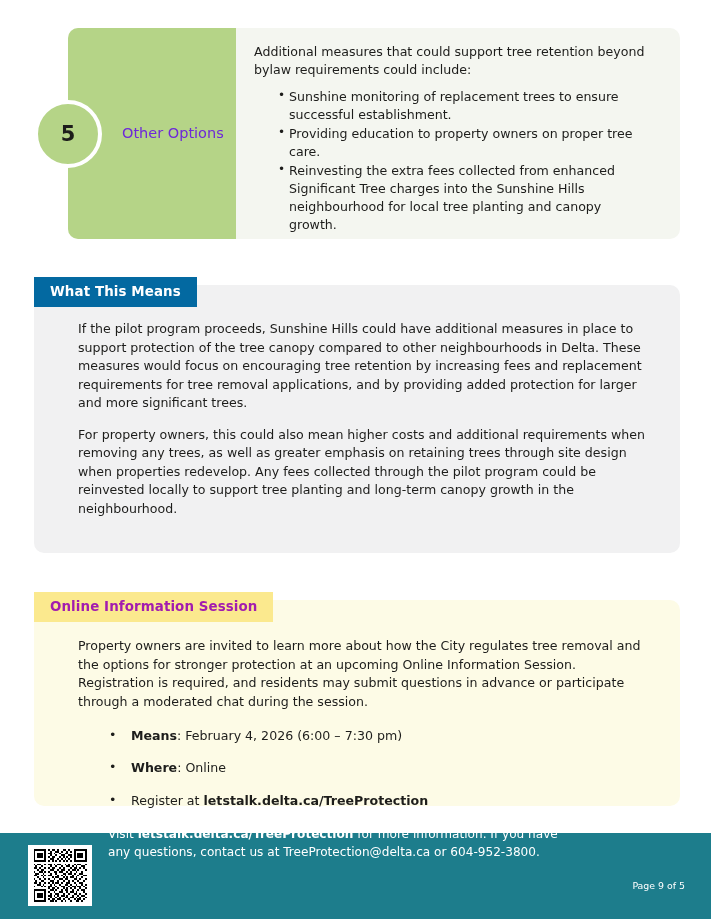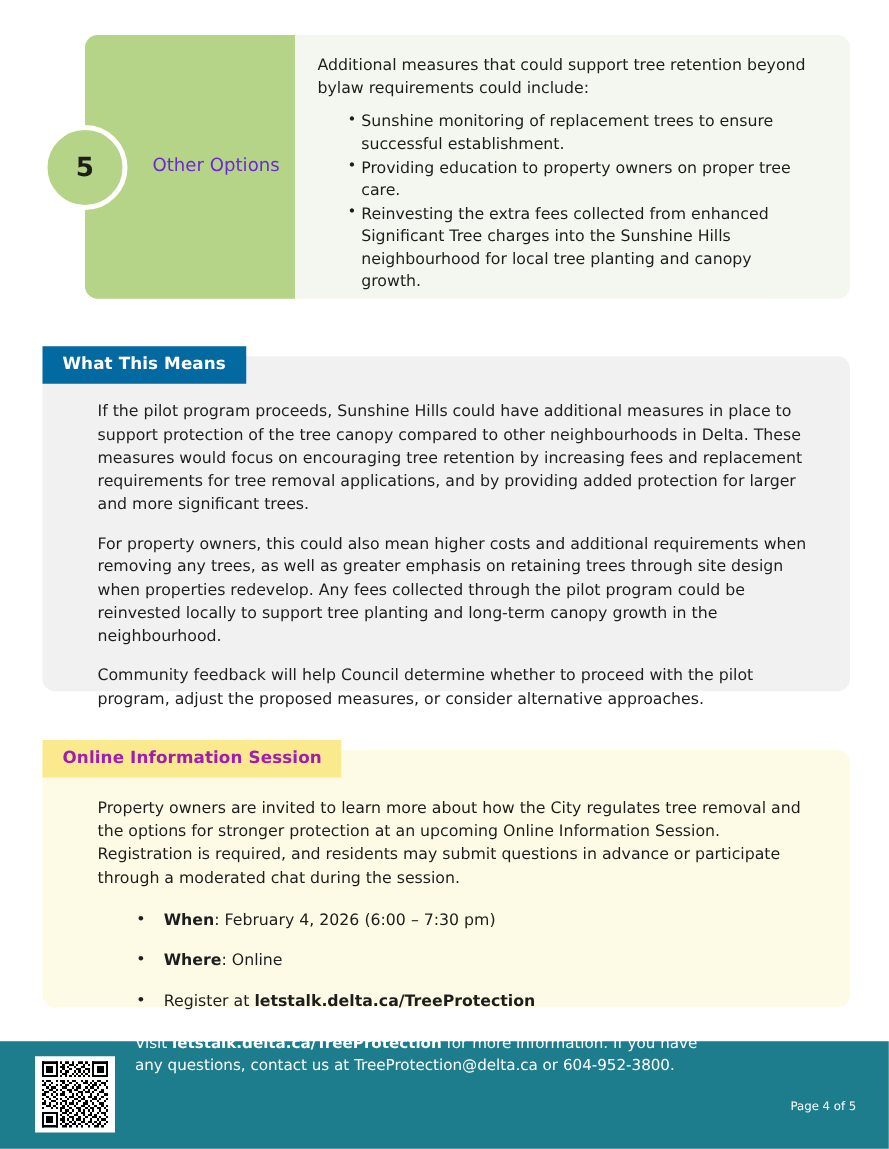--- a/index.html
+++ b/index.html
@@ -251,30 +251,29 @@
         <li>Reinvesting the extra fees collected from enhanced Significant Tree charges into the Sunshine Hills neighbourhood for local tree planting and canopy growth.</li>
       </ul>
     </div>
   </div>
 
   <div class="panel panel-grey"></div>
   <div class="section-tab tab-teal" style="left:34px; top:277px;">What This Means</div>
   <div class="panel-body means-body">
     <p>If the pilot program proceeds, Sunshine Hills could have additional measures in place to support protection of the tree canopy compared to other neighbourhoods in Delta. These measures would focus on encouraging tree retention by increasing fees and replacement requirements for tree removal applications, and by providing added protection for larger and more significant trees.</p>
     <p>For property owners, this could also mean higher costs and additional requirements when removing any trees, as well as greater emphasis on retaining trees through site design when properties redevelop. Any fees collected through the pilot program could be reinvested locally to support tree planting and long-term canopy growth in the neighbourhood.</p>
-    <p>Community feedback will help Council determine whether to proceed with the pilot program, adjust the proposed measures, or consider alternative approaches.</p>
   </div>
 
   <div class="panel panel-yellow"></div>
   <div class="section-tab tab-yellow" style="left:34px; top:592px;">Online Information Session</div>
   <div class="panel-body session-body">
     <p>Property owners are invited to learn more about how the City regulates tree removal and the options for stronger protection at an upcoming Online Information Session. Registration is required, and residents may submit questions in advance or participate through a moderated chat during the session.</p>
     <ul class="session-bullets">
       <li>
-        <span class="b">When</span><span>: </span><span>February 4, 2026 (6:00 – 7:30 pm)</span>
+        <span class="b">Means</span><span>: </span><span>February 4, 2026 (6:00 – 7:30 pm)</span>
       </li>
       <li>
         <span class="b">Where</span><span>: </span><span>Online</span>
       </li>
       <li>
         <span>Register at </span><span class="b">letstalk.delta.ca/TreeProtection</span>
       </li>
     </ul>
   </div>
 
@@ -529,15 +528,15 @@
           <rect x="23" y="28" width="2" height="1"></rect>
         <rect x="26" y="28" width="1" height="1"></rect>
       </g>
     </svg>
   </div>
 
   <div class="footer-text">
     <span>Visit </span><span class="b">letstalk.delta.ca/TreeProtection</span><span> for more information. If you have any questions, contact us at </span><span>TreeProtection@delta.ca</span><span> or </span><span>604-952-3800</span><span>.</span>
   </div>
 
-  <div class="page-num">Page 4 of 5</div>
+  <div class="page-num">Page 9 of 5</div>
 
 </div>
 
 </body></html>

